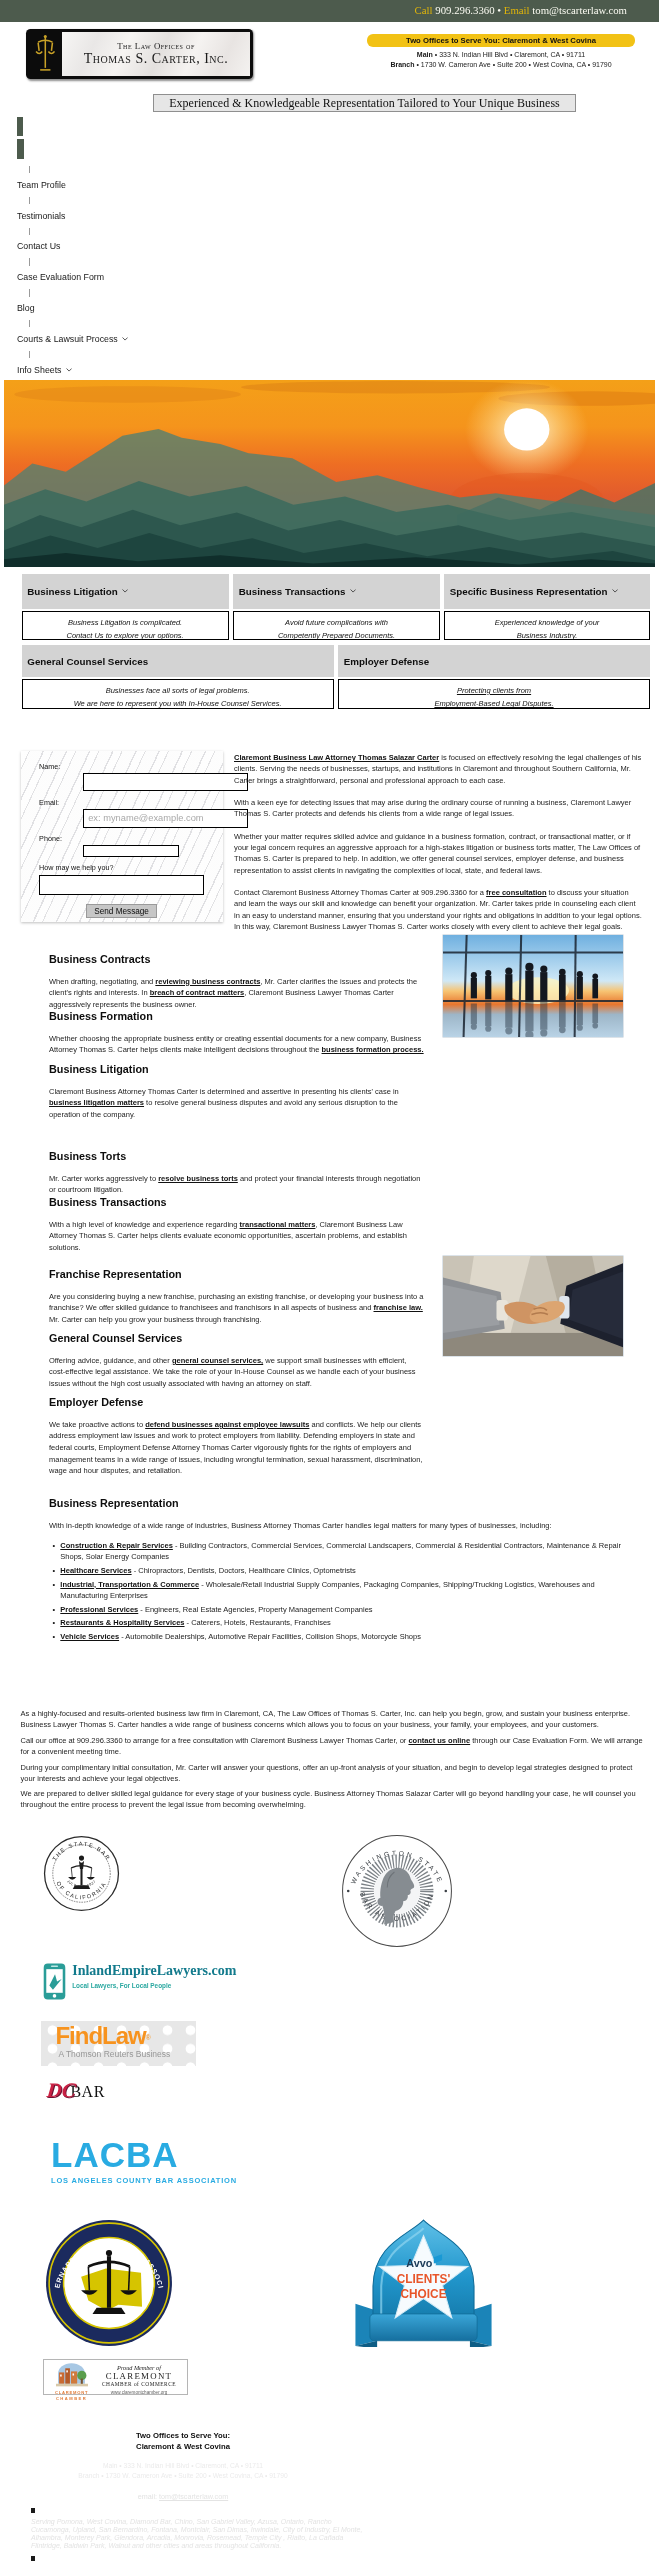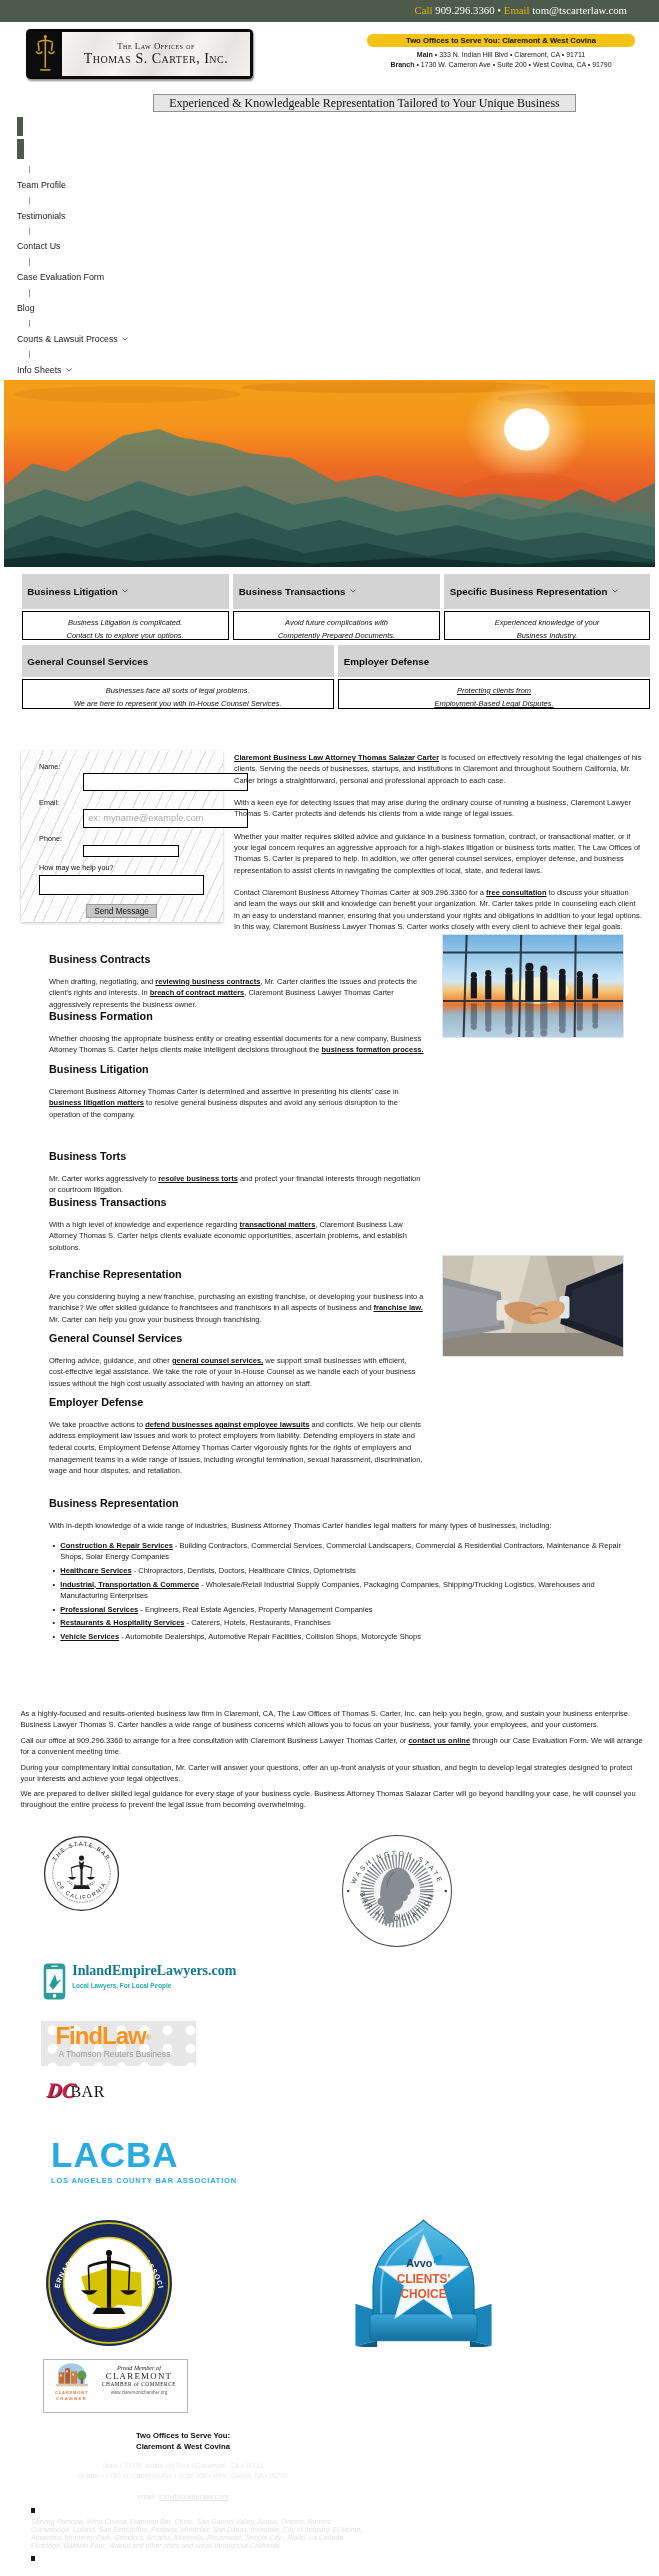--- a/index.html
+++ b/index.html
@@ -81,21 +81,21 @@
   #findlaw .tr{color:#979797;font-size:8.5px;margin:1px 0 0 3.1px;}
   #dcbar{display:flex;align-items:baseline;}
   #dcbar .dc{font-family:"Liberation Serif",serif;font-style:italic;font-weight:bold;font-size:20.6px;
      color:#c92043;text-shadow:1px 1px 0 #6d1030;transform:skewX(-6deg);line-height:1;}
   #dcbar .bar{font-family:"Liberation Serif",serif;font-size:16px;color:#111;letter-spacing:0.5px;margin-left:-5.2px;line-height:1;}
   #lacba .big{color:#29abe2;font-weight:bold;font-size:35px;letter-spacing:1px;line-height:1;}
   #lacba .sub{color:#29abe2;font-weight:bold;font-size:7.5px;letter-spacing:0.8px;margin-top:3.6px;}
   #inland{display:flex;align-items:flex-start;gap:6.2px;}
   #inland .nm{font-family:"Liberation Serif",serif;font-weight:bold;font-size:14px;color:#127a8c;line-height:1.1;}
   #inland .tg{font-size:6.4px;font-weight:bold;color:#2aa8a0;margin-top:4.1px;}
-  #claremont{width:145px;height:54px;background:#fff;border:0.5px solid #b5b5b5;display:flex;
+  #claremont{width:145px;height:36px;background:#fff;border:0.5px solid #b5b5b5;display:flex;
      box-sizing:border-box;padding:2.6px 4.1px;}
   #claremont .left{width:47px;text-align:center;}
   #claremont .cc1{color:#e07b39;font-size:4.1px;font-weight:bold;letter-spacing:0.8px;margin-top:1px;}
   #claremont .right{flex:1;text-align:center;font-family:"Liberation Serif",serif;color:#222;}
   #claremont .pm{font-style:italic;font-size:6.2px;margin-top:1px;}
   #claremont .cn{font-size:8.8px;letter-spacing:1.3px;margin-top:0.5px;}
   #claremont .cs{font-size:5.4px;letter-spacing:0.5px;}
   #claremont .cu{font-size:4.6px;color:#666;margin-top:2.6px;font-family:"Liberation Sans",sans-serif;}
   
   #footer{left:31px;top:2431px;width:332px;}

